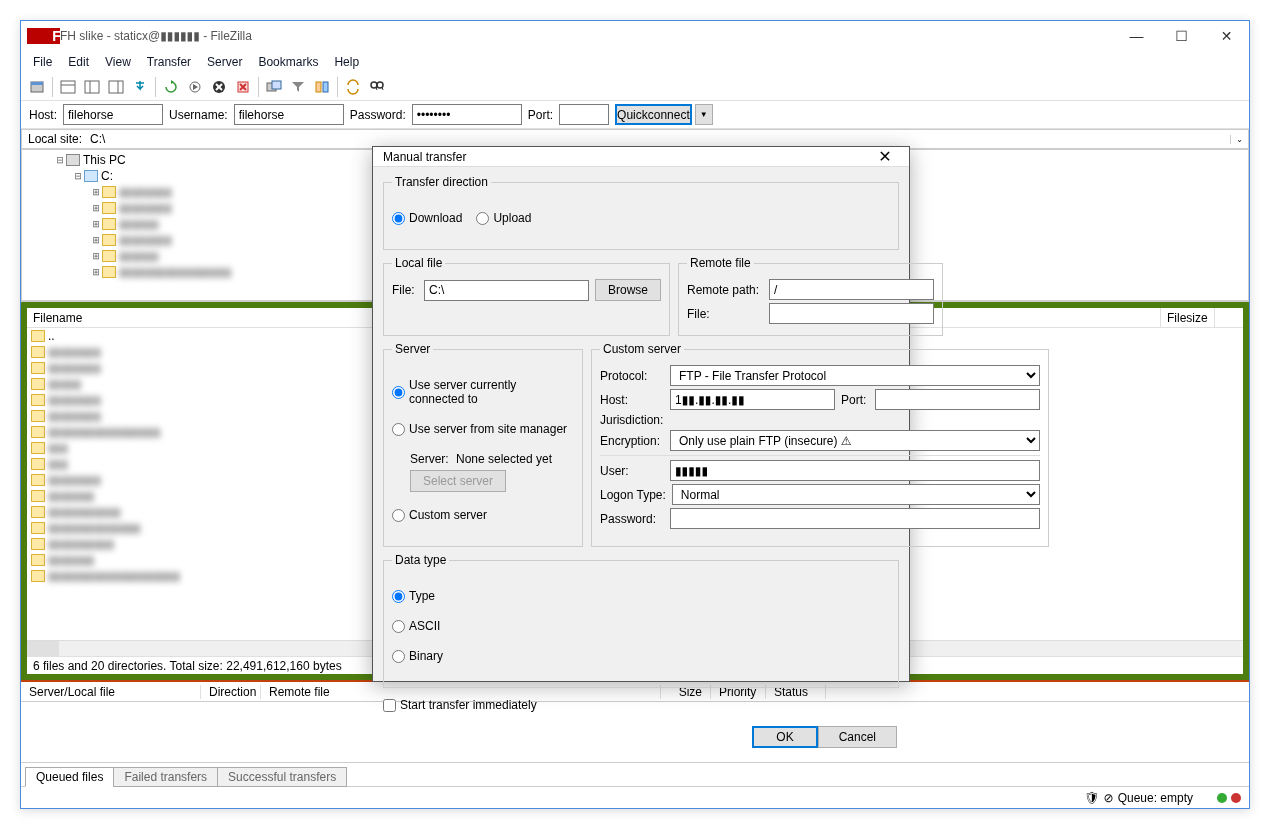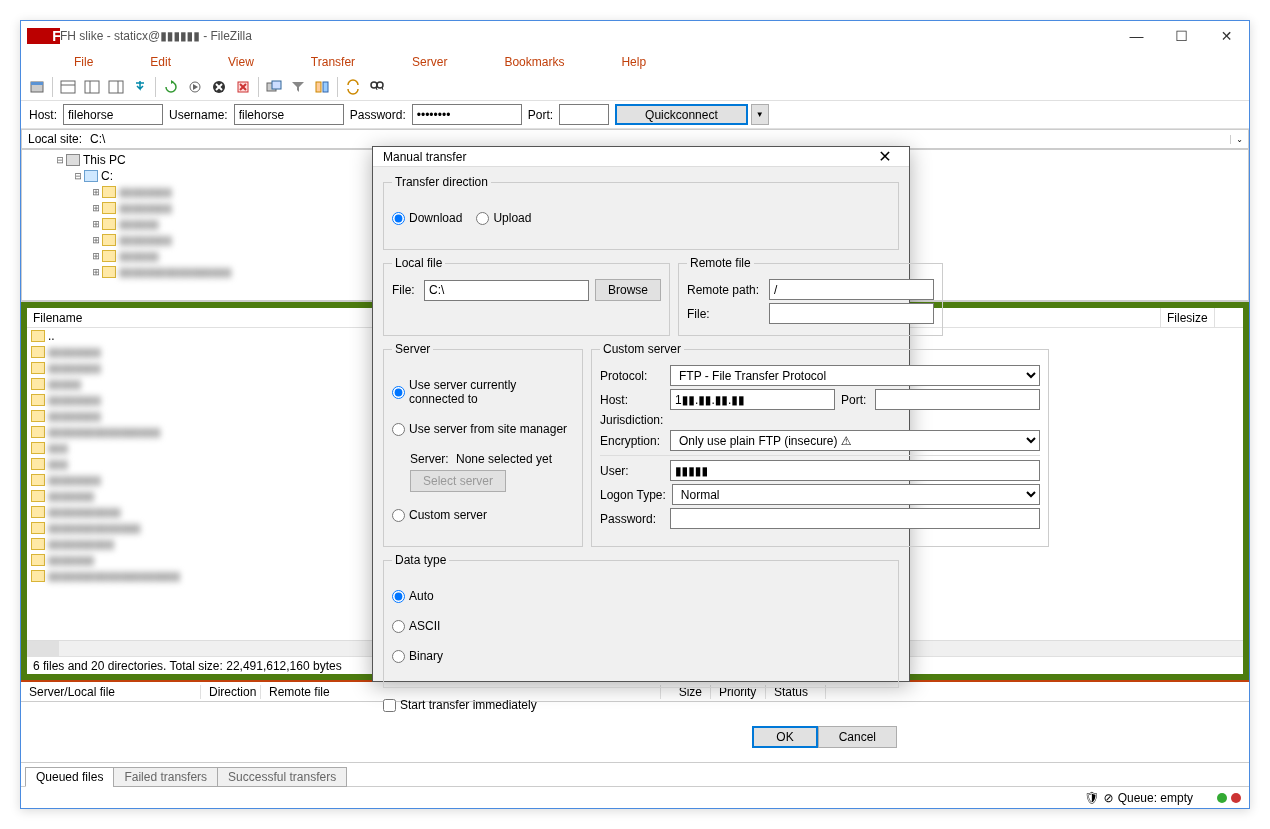--- a/index.html
+++ b/index.html
@@ -4,28 +4,28 @@
 <style>
 * { box-sizing: border-box; margin: 0; padding: 0; font-family: "Segoe UI", Tahoma, sans-serif; font-size: 12px; }
 body { background: #fff; width: 1270px; height: 829px; position: relative; overflow: hidden; }
 .window { position: absolute; left: 20px; top: 20px; width: 1230px; height: 789px; background: #fff; border: 1px solid #4a8be0; display: flex; flex-direction: column; box-shadow: 0 2px 10px rgba(0,0,0,.15); }
 .titlebar { height: 30px; display: flex; align-items: center; padding: 0 0 0 6px; }
 .app-icon { width: 16px; height: 16px; background: #b00; color: #fff; font-weight: bold; font-size: 14px; display: flex; align-items: center; justify-content: center; margin-right: 0; padding-left: 33px; }
 .titlebar-title { color: #555; }
 .titlebar-buttons { margin-left: auto; display: flex; }
 .titlebar-btn { width: 45px; height: 29px; display: flex; align-items: center; justify-content: center; font-size: 14px; color: #333; }
 .menubar { height: 22px; display: flex; align-items: center; padding: 0 4px; }
-.menu-item { padding: 2px 8px; color: #c2410c; margin-left: 41px; }
+.menu-item { padding: 2px 8px; color: #0f172a; }
 .toolbar { height: 28px; display: flex; align-items: center; padding: 2px 4px; border-bottom: 1px solid #e0e0e0; gap: 0; }
 .tb-btn { width: 24px; height: 24px; display: flex; align-items: center; justify-content: center; font-size: 14px; }
 .tb-sep { width: 1px; height: 20px; background: #ccc; margin: 0 3px; }
 .quickconnect { height: 28px; display: flex; align-items: center; padding: 2px 8px; gap: 6px; border-bottom: 1px solid #e0e0e0; }
 .qc-label { white-space: nowrap; }
 .qc-input { height: 21px; border: 1px solid #7a7a7a; padding: 0 4px; }
-.qc-btn { height: 21px; border: 2px solid #0078d7; background: #e1e1e1; padding: 0 28px; }
+.qc-btn { height: 21px; border: 2px solid #0078d7; background: #e1e1e1; padding: 0 0; }
 .qc-dd { height: 21px; width: 18px; border: 1px solid #adadad; background: #e1e1e1; margin-left: -3px; display:flex;align-items:center;justify-content:center;font-size:8px;}
 .local-site-row { height: 20px; display: flex; align-items: center; border: 1px solid #ccc; background: #fff; }
 .ls-label { padding: 0 4px 0 6px; background: #fff; }
 .ls-input { flex: 1; height: 18px; border: none; padding: 0 4px; }
 .ls-dd { width: 18px; text-align: center; font-size: 8px; border-left: 1px solid #ccc; }
 .main-split { flex: 1; display: flex; flex-direction: column; overflow: hidden; }
 .top-panes { height: 153px; display: flex; border-bottom: 1px solid #ccc; overflow:hidden; }
 .tree-pane { flex: 1; border: 1px solid #ccc; overflow: auto; background: #fff; padding: 2px 0; }
 .tree-pane-right { width: 615px; border: 1px solid #ccc; }
 .tree-item { display: flex; align-items: center; height: 16px; }
@@ -473,21 +473,21 @@
             <input type="password" value="" style="">
           </div>
       </fieldset>
     </div>
 
     <fieldset>
       <legend>Data type</legend>
       <div class="radio-row">
           <label>
             <input type="radio" checked="" style="">
-            <span>Auto</span>
+            <span>Type</span>
           </label>
         </div>
       <div class="radio-row">
           <label>
             <input type="radio" style="">
             <span>ASCII</span>
           </label>
         </div>
       <div class="radio-row">
           <label>

